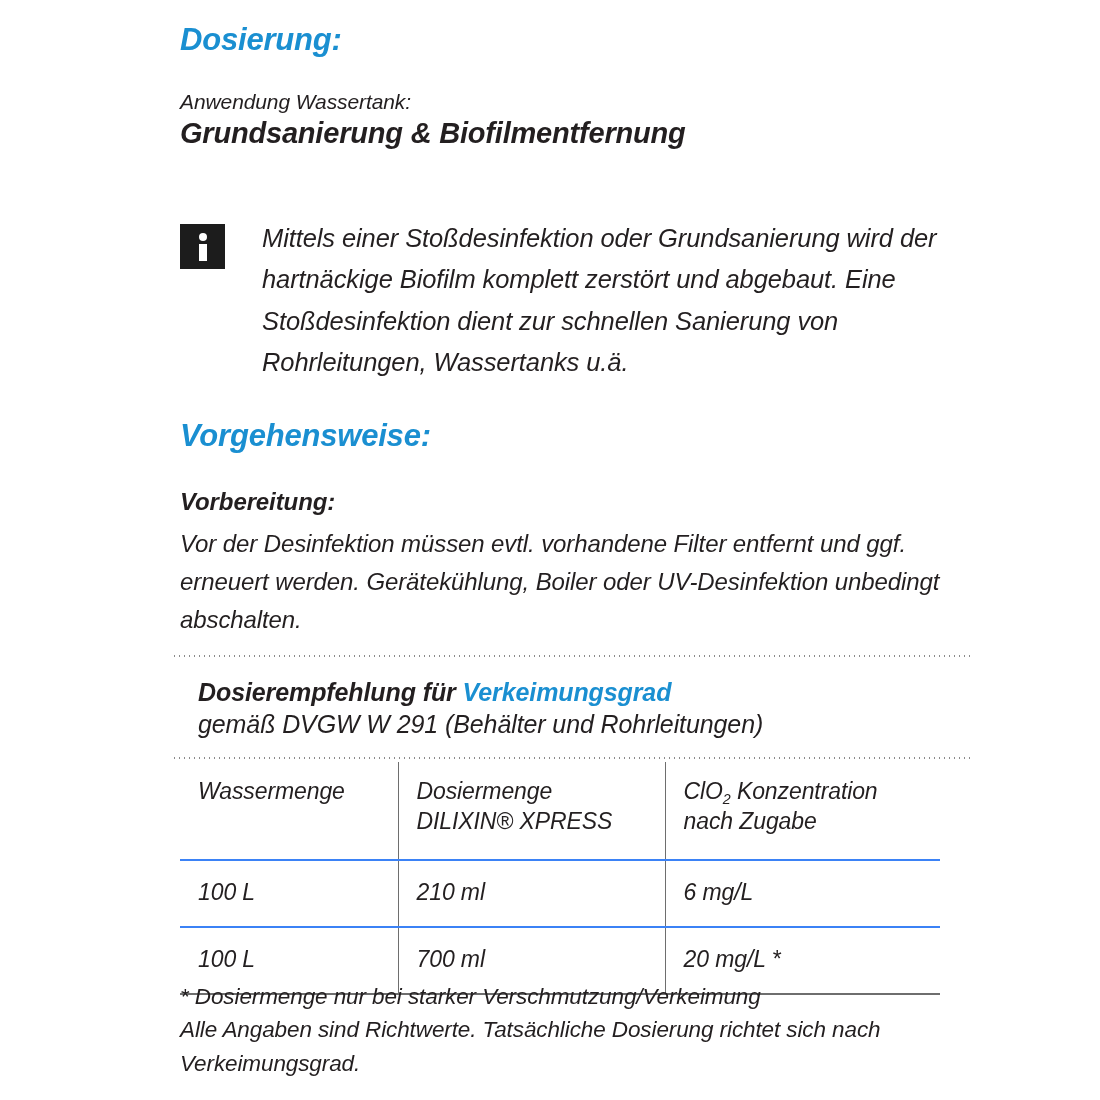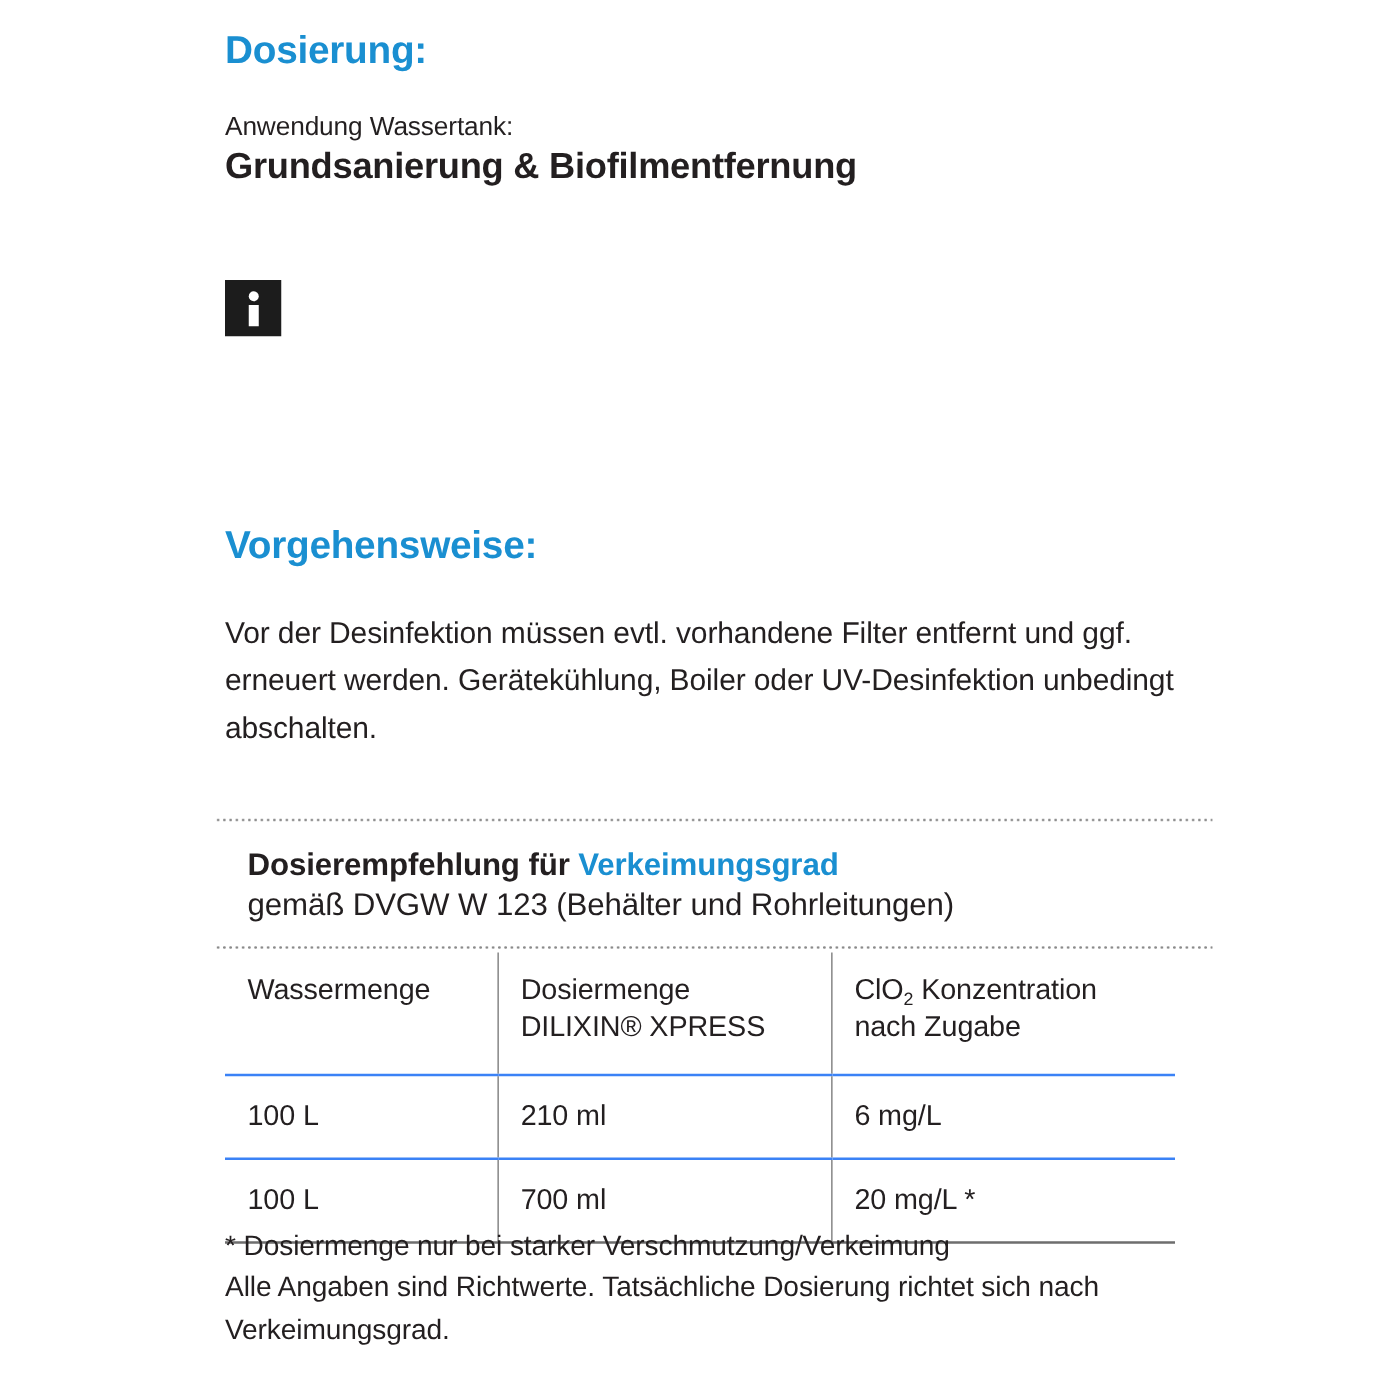--- a/index.html
+++ b/index.html
@@ -15,20 +15,21 @@
     color: #231f20;
     -webkit-font-smoothing: antialiased;
     overflow: hidden;
   }
 
   .page {
     position: relative;
     width: 896px;
     height: 1100px;
     box-sizing: border-box;
+    font-style: italic;
   }
 
   
   .col {
     position: absolute;
     left: 180px;
     width: 790px;
   }
 
   
@@ -228,35 +229,37 @@
   <div class="col" id="application-block">
     <div class="h-sub-regular">Anwendung Wassertank:</div>
     <div class="h-sub-bold">Grundsanierung &amp; Biofilmentfernung</div>
   </div>
 
   <div class="col" id="info-note">
     <div class="info-badge">
       <span class="dot"></span>
       <span class="stem"></span>
     </div>
+    <div class="info-text">Mittels einer Stoßdesinfektion oder Grundsanierung wird der hartnäckige Biofilm komplett zerstört und abgebaut. Eine Stoßdesinfektion dient zur schnellen Sanierung von Rohrleitungen, Wassertanks u.ä.</div>
   </div>
 
   <div class="col h-blue" id="section-title-vorgehensweise">Vorgehensweise:</div>
 
   <div class="col" id="preparation-block">
+    <p class="label-bold">Vorbereitung:</p>
     <p class="body-text">Vor der Desinfektion müssen evtl. vorhandene Filter entfernt und ggf. erneuert werden. Gerätekühlung, Boiler oder UV-Desinfektion unbedingt abschalten.</p>
   </div>
 
   <div class="dotted-rule" id="dotted-rule-top"></div>
 
   <div class="col" id="dose-caption">
     <div class="dose-caption-line1">
       <span>Dosierempfehlung für </span><span class="accent">Verkeimungsgrad</span>
     </div>
-    <div class="dose-caption-line2">gemäß DVGW W 123 (Behälter und Rohrleitungen)</div>
+    <div class="dose-caption-line2">gemäß DVGW W 291 (Behälter und Rohrleitungen)</div>
   </div>
 
   <div class="dotted-rule" id="dotted-rule-mid"></div>
 
   <table id="dose-table">
     <colgroup>
       <col class="c1">
         <col class="c2">
         <col class="c3">
     </colgroup>

